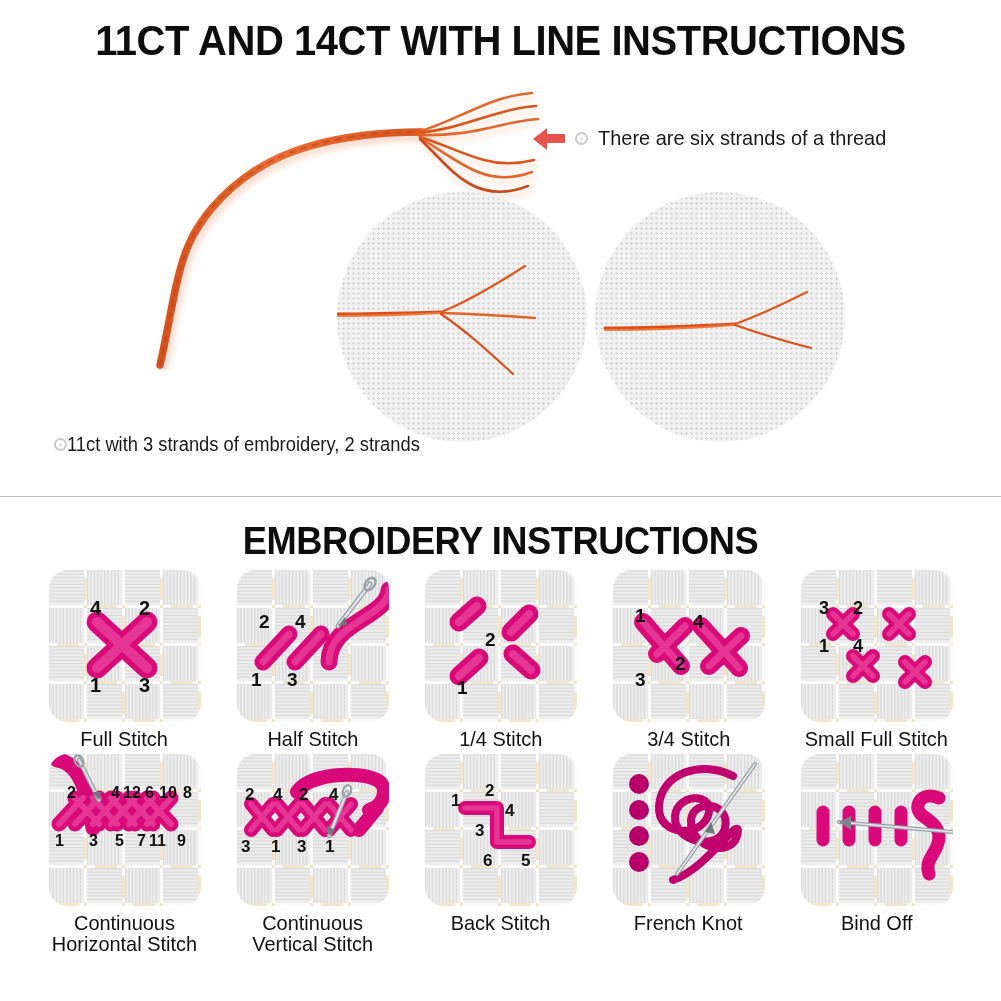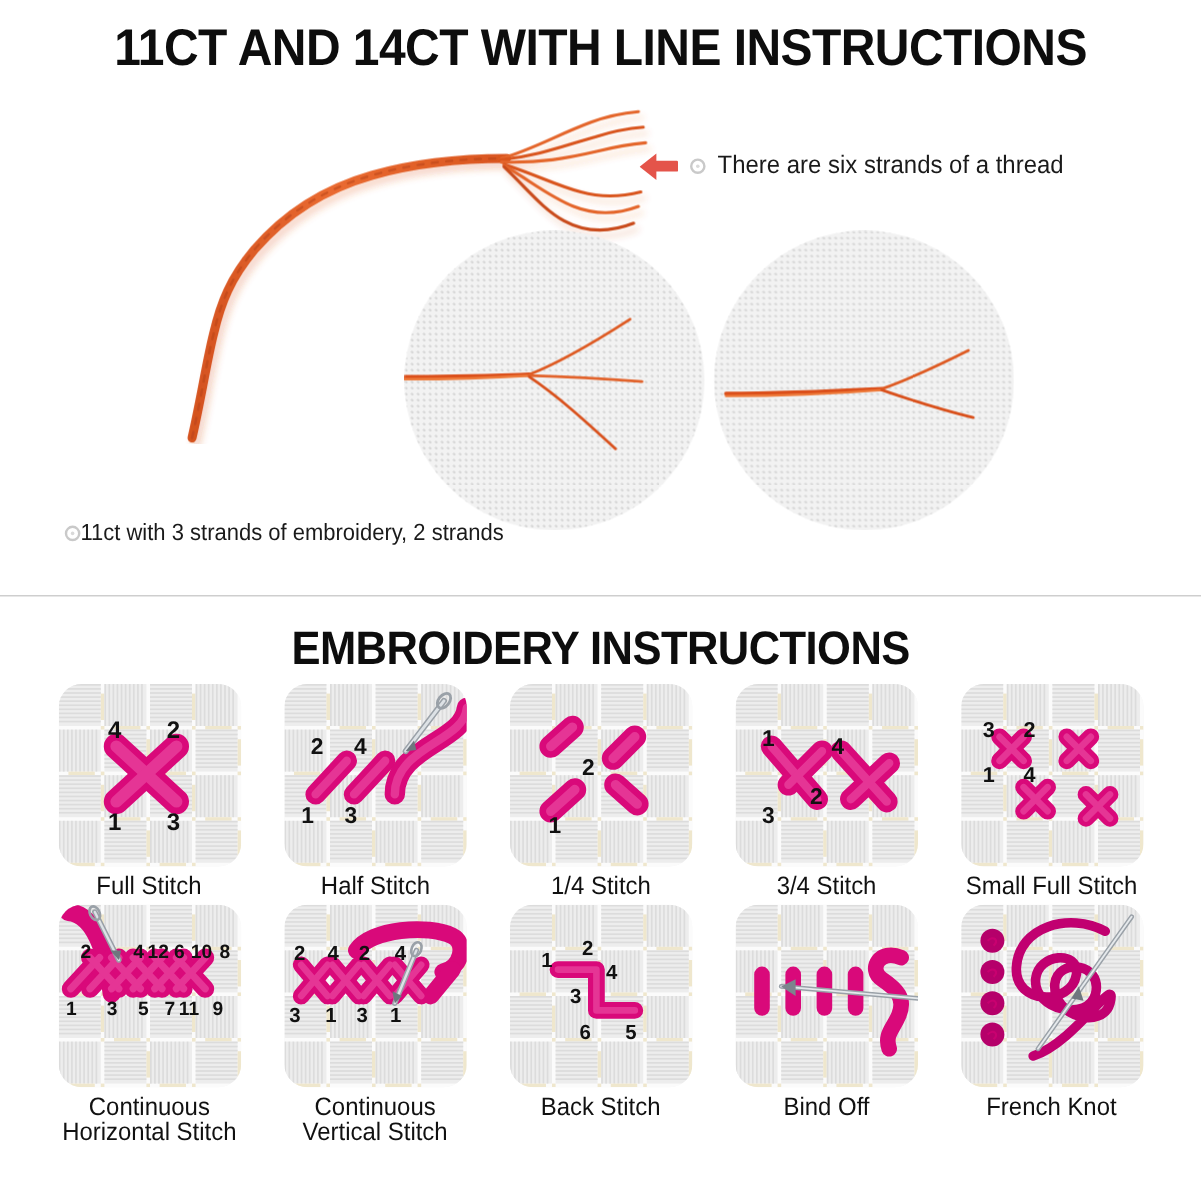--- a/index.html
+++ b/index.html
@@ -2339,35 +2339,43 @@
                 <rect x="114" y="124.2" width="35" height="1.4" fill="#DCDCDC"></rect>
                 <rect x="114" y="127.6" width="35" height="1.4" fill="#DCDCDC"></rect>
                 <rect x="114" y="131" width="35" height="1.4" fill="#DCDCDC"></rect>
                 <rect x="114" y="134.4" width="35" height="1.4" fill="#DCDCDC"></rect>
                 <rect x="114" y="137.8" width="35" height="1.4" fill="#DCDCDC"></rect>
                 <rect x="114" y="141.2" width="35" height="1.4" fill="#DCDCDC"></rect>
                 <rect x="114" y="144.6" width="35" height="1.4" fill="#DCDCDC"></rect>
                 <rect x="149" y="149" width="3" height="3" fill="#EFE7CD"></rect>
                 <rect x="149" y="122" width="3" height="22" fill="#EFE7CD"></rect>
               </g>
-            <g stroke="#D9097A" stroke-width="13" stroke-linecap="round">
-              <line x1="22" y1="58" x2="22" y2="86"></line>
-              <line x1="48" y1="58" x2="48" y2="86"></line>
-              <line x1="74" y1="58" x2="74" y2="86"></line>
-              <line x1="100" y1="58" x2="100" y2="86"></line>
-            </g>
-            <path d="M138,44 C120,36 110,54 122,62 C134,70 142,78 136,92 C131,104 124,108 128,120" stroke="#D9097A" stroke-width="13" fill="none" stroke-linecap="round"></path>
+            <g fill="#B5006A">
+              <circle cx="26" cy="30" r="10"></circle>
+                <circle cx="26" cy="56" r="10"></circle>
+              <circle cx="26" cy="82" r="10"></circle>
+                <circle cx="26" cy="108" r="10"></circle>
+            </g>
+            <g stroke="#C90070" stroke-width="1.8" fill="none">
+              <path d="M22,30 C27,25 32,30 27,34"></path>
+                <path d="M22,56 C27,51 32,56 27,60"></path>
+              <path d="M22,82 C27,77 32,82 27,86"></path>
+                <path d="M22,108 C27,103 32,108 27,112"></path>
+            </g>
+            <path d="M120,22 C90,6 48,18 46,52 C44,84 92,84 96,58 C99,38 64,40 62,62
+                     C60,88 106,98 112,74 C118,48 80,44 78,66 C76,94 118,104 124,82
+                     C131,54 96,114 60,126" stroke="#C10070" stroke-width="8" fill="none" stroke-linecap="round"></path>
             <g>
-              <line x1="152" y1="78" x2="38" y2="68" stroke="#9AA1A8" stroke-width="4" stroke-linecap="round"></line>
-              <line x1="152" y1="78" x2="38" y2="68" stroke="#E5E9EC" stroke-width="1.6" stroke-linecap="round"></line>
-              <path d="M38,68 L50,62 L50,76 Z" fill="#7C858D"></path>
+              <line x1="142" y1="10" x2="64" y2="120" stroke="#9AA1A8" stroke-width="4" stroke-linecap="round"></line>
+              <line x1="142" y1="10" x2="64" y2="120" stroke="#E5E9EC" stroke-width="1.6" stroke-linecap="round"></line>
+              <path d="M92,78 L98,68 L102,80 Z" fill="#6E767E"></path>
             </g>
           </svg>
         </div>
-        <div class="stitch-label">Bind Off</div>
+        <div class="stitch-label">French Knot</div>
       </div>
 
       <div class="stitch-cell">
         <div class="tile">
           <svg width="152" height="152" viewBox="0 0 152 152">
             <g class="weave">
                 <rect x="0" y="0" width="152" height="152" fill="#FBFBFB"></rect>
                 <rect x="0" y="0" width="35" height="35" fill="#EDEDED"></rect>
                 <rect x="0" y="0" width="35" height="1.4" fill="#DCDCDC"></rect>
                 <rect x="0" y="3.4" width="35" height="1.4" fill="#DCDCDC"></rect>
@@ -2570,39 +2578,31 @@
                 <rect x="114" y="124.2" width="35" height="1.4" fill="#DCDCDC"></rect>
                 <rect x="114" y="127.6" width="35" height="1.4" fill="#DCDCDC"></rect>
                 <rect x="114" y="131" width="35" height="1.4" fill="#DCDCDC"></rect>
                 <rect x="114" y="134.4" width="35" height="1.4" fill="#DCDCDC"></rect>
                 <rect x="114" y="137.8" width="35" height="1.4" fill="#DCDCDC"></rect>
                 <rect x="114" y="141.2" width="35" height="1.4" fill="#DCDCDC"></rect>
                 <rect x="114" y="144.6" width="35" height="1.4" fill="#DCDCDC"></rect>
                 <rect x="149" y="149" width="3" height="3" fill="#EFE7CD"></rect>
                 <rect x="149" y="122" width="3" height="22" fill="#EFE7CD"></rect>
               </g>
-            <g fill="#B5006A">
-              <circle cx="26" cy="30" r="10"></circle>
-                <circle cx="26" cy="56" r="10"></circle>
-              <circle cx="26" cy="82" r="10"></circle>
-                <circle cx="26" cy="108" r="10"></circle>
-            </g>
-            <g stroke="#C90070" stroke-width="1.8" fill="none">
-              <path d="M22,30 C27,25 32,30 27,34"></path>
-                <path d="M22,56 C27,51 32,56 27,60"></path>
-              <path d="M22,82 C27,77 32,82 27,86"></path>
-                <path d="M22,108 C27,103 32,108 27,112"></path>
-            </g>
-            <path d="M120,22 C90,6 48,18 46,52 C44,84 92,84 96,58 C99,38 64,40 62,62
-                     C60,88 106,98 112,74 C118,48 80,44 78,66 C76,94 118,104 124,82
-                     C131,54 96,114 60,126" stroke="#C10070" stroke-width="8" fill="none" stroke-linecap="round"></path>
+            <g stroke="#D9097A" stroke-width="13" stroke-linecap="round">
+              <line x1="22" y1="58" x2="22" y2="86"></line>
+              <line x1="48" y1="58" x2="48" y2="86"></line>
+              <line x1="74" y1="58" x2="74" y2="86"></line>
+              <line x1="100" y1="58" x2="100" y2="86"></line>
+            </g>
+            <path d="M138,44 C120,36 110,54 122,62 C134,70 142,78 136,92 C131,104 124,108 128,120" stroke="#D9097A" stroke-width="13" fill="none" stroke-linecap="round"></path>
             <g>
-              <line x1="142" y1="10" x2="64" y2="120" stroke="#9AA1A8" stroke-width="4" stroke-linecap="round"></line>
-              <line x1="142" y1="10" x2="64" y2="120" stroke="#E5E9EC" stroke-width="1.6" stroke-linecap="round"></line>
-              <path d="M92,78 L98,68 L102,80 Z" fill="#6E767E"></path>
+              <line x1="152" y1="78" x2="38" y2="68" stroke="#9AA1A8" stroke-width="4" stroke-linecap="round"></line>
+              <line x1="152" y1="78" x2="38" y2="68" stroke="#E5E9EC" stroke-width="1.6" stroke-linecap="round"></line>
+              <path d="M38,68 L50,62 L50,76 Z" fill="#7C858D"></path>
             </g>
           </svg>
         </div>
-        <div class="stitch-label">French Knot</div>
+        <div class="stitch-label">Bind Off</div>
       </div>
     </div>
   </div>
 </div>
 
 </body></html>

